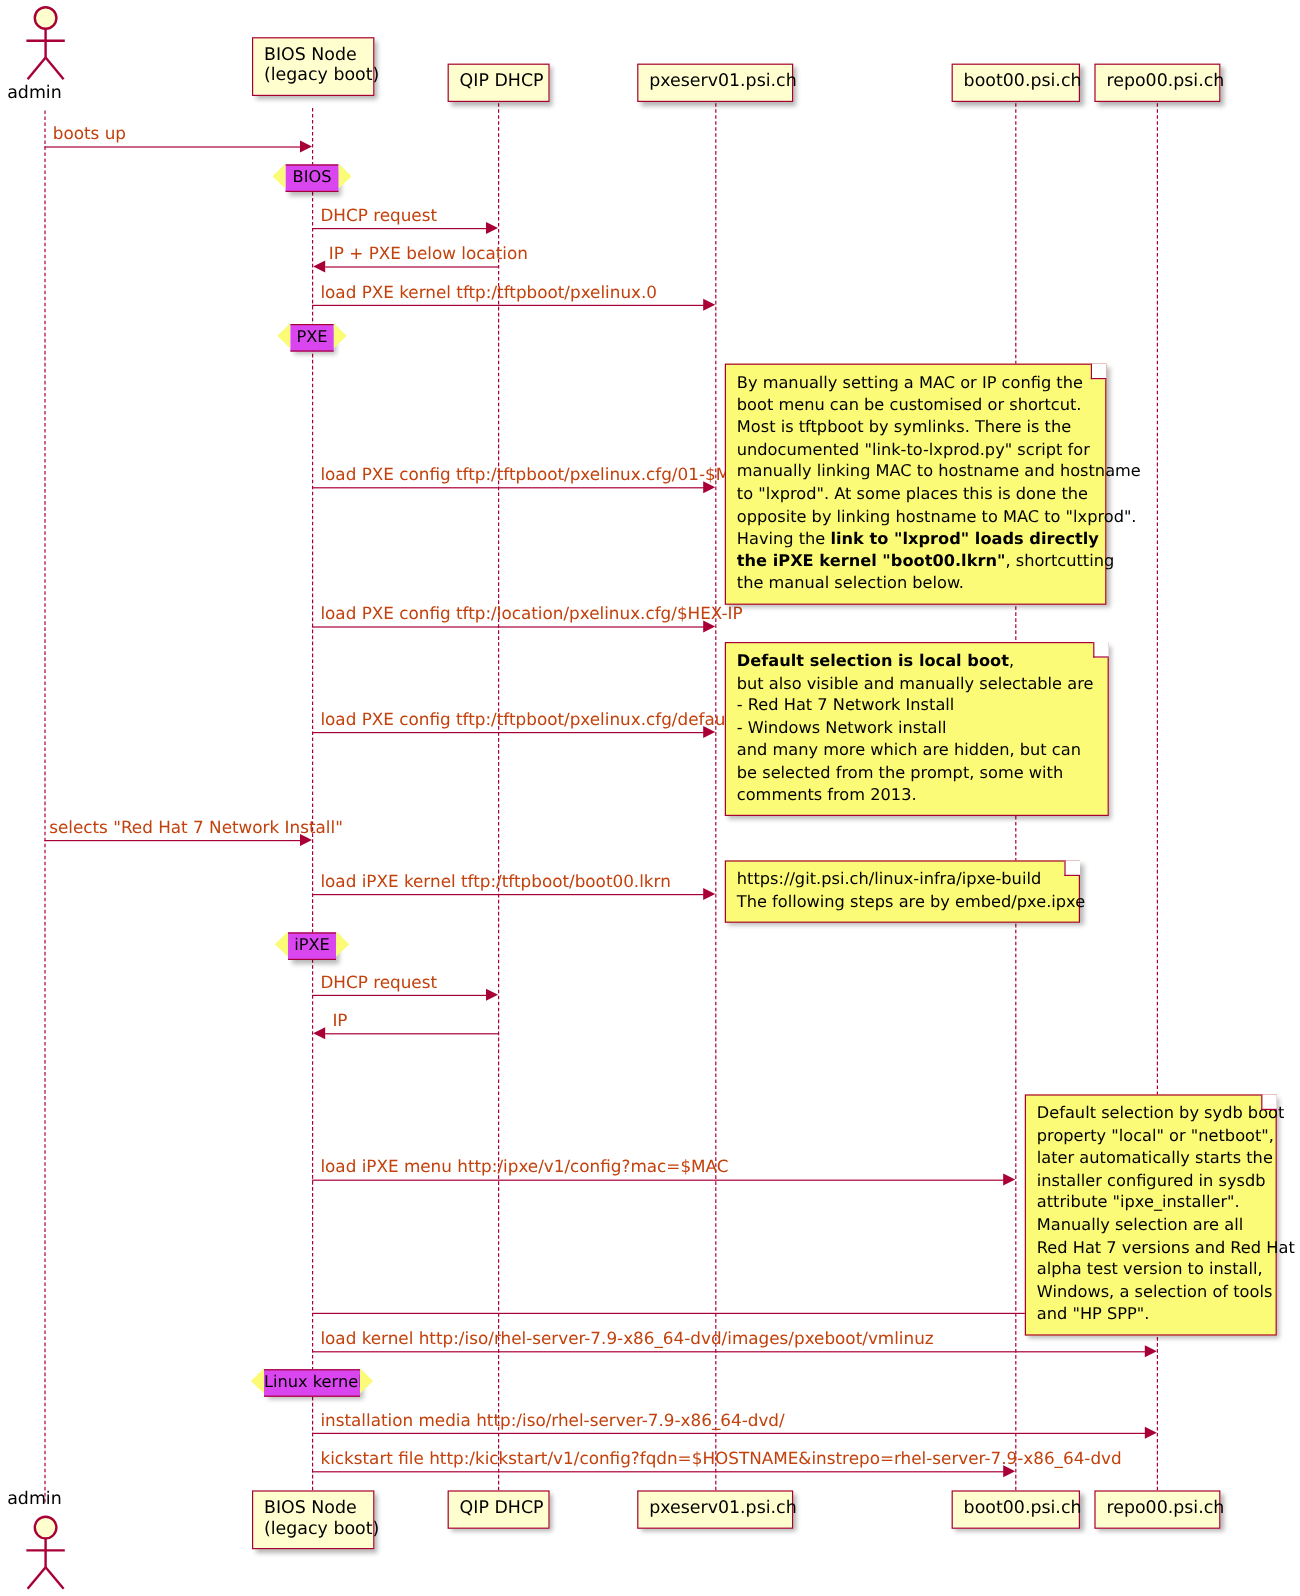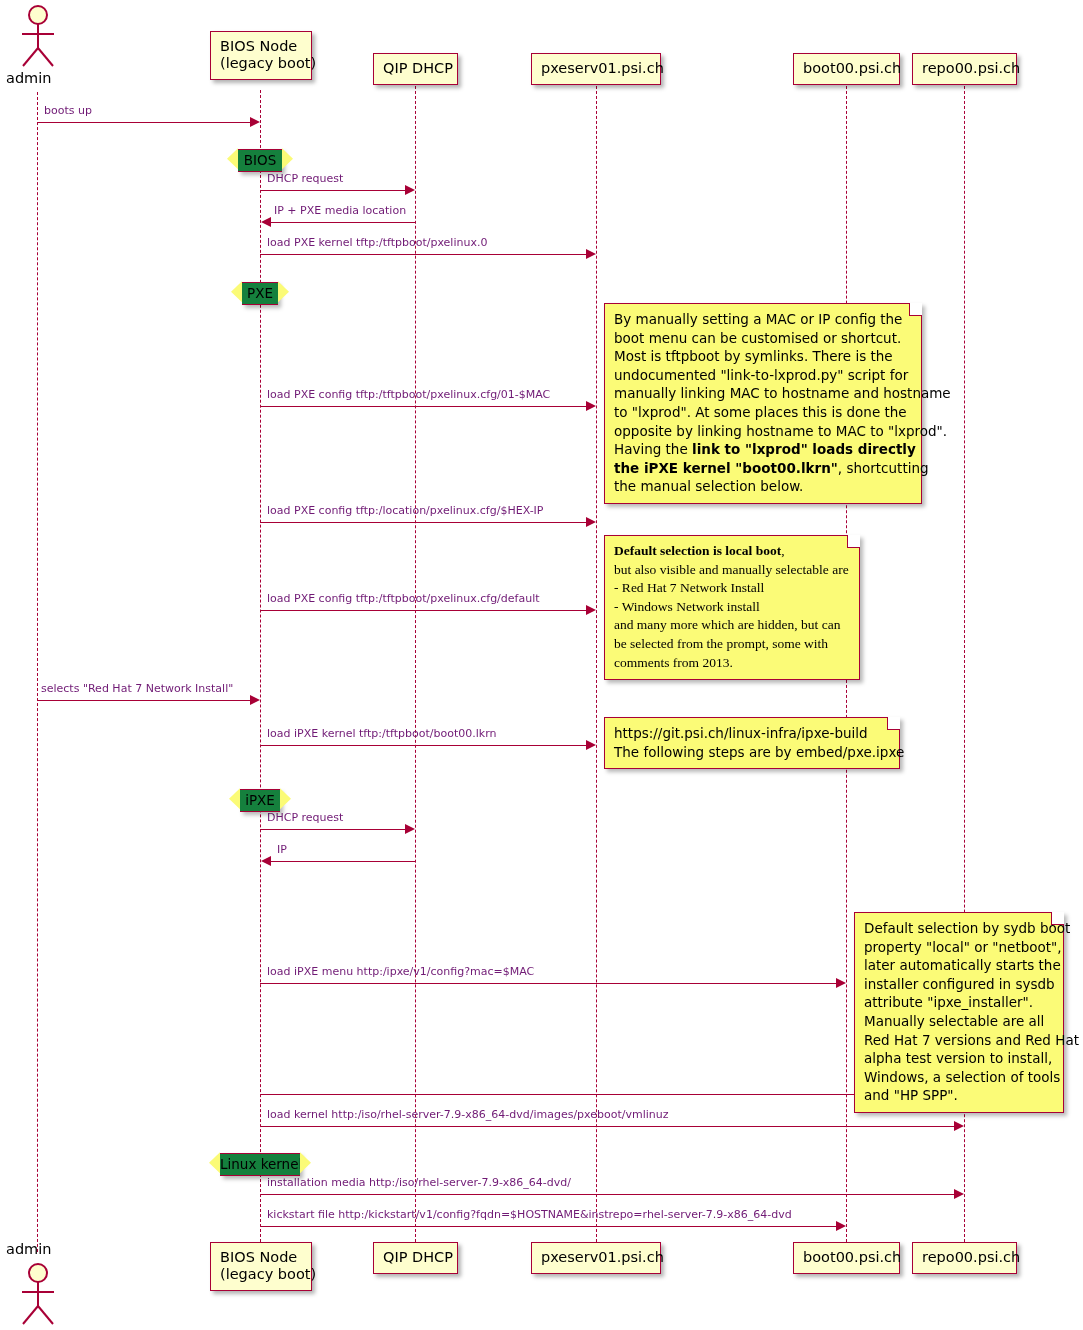--- a/index.html
+++ b/index.html
@@ -65,41 +65,40 @@
     border-bottom:5px solid transparent;
     border-left:10px solid #A80036;
   }
   .arrow-left{
     border-top:5px solid transparent;
     border-bottom:5px solid transparent;
     border-right:10px solid #A80036;
   }
   .msg-label{
     position:absolute;
-    font-size:11px;
-    color:#701a75;
+    font-size:14px;
+    color:#c2410c;
     white-space:nowrap;
     background:transparent;
     z-index:4;
   }
   
   .divider{
     position:absolute;
-    background:#15803d;
+    background:#d946ef;
     border-top:1.7px solid #A80036;
     border-bottom:1.7px solid #A80036;
     color:#000;
     font-size:13.5px;
     line-height:20px;
     height:21px;
     text-align:center;
     white-space:nowrap;
     z-index:6;
     box-shadow:3px 3px 4px rgba(0,0,0,0.28);
-    margin-top:12px;
   }
   .divider::before,.divider::after{
     content:"";
     position:absolute;
     top:-1.7px;
     width:11px;
     height:21px;
     background:#FBFB77;
   }
   .divider::before{
@@ -205,21 +204,21 @@
   </div>
 
   <div class="msg-label" style="left:44px; top:104px;">boots up</div>
   <div class="msg" style="left:37px; top:122px; width:215px;"></div>
   <div class="arrowhead arrow-right" style="left:250px; top:117px;"></div>
 
   <div class="msg-label" style="left:267px; top:172px;">DHCP request</div>
   <div class="msg" style="left:260px; top:190px; width:148px;"></div>
   <div class="arrowhead arrow-right" style="left:405px; top:185px;"></div>
 
-  <div class="msg-label" style="left:274px; top:204px;">IP + PXE media location</div>
+  <div class="msg-label" style="left:274px; top:204px;">IP + PXE below location</div>
   <div class="msg" style="left:271px; top:222px; width:144px;"></div>
   <div class="arrowhead arrow-left" style="left:261px; top:217px;"></div>
 
   <div class="msg-label" style="left:267px; top:236px;">load PXE kernel tftp:/tftpboot/pxelinux.0</div>
   <div class="msg" style="left:260px; top:254px; width:329px;"></div>
   <div class="arrowhead arrow-right" style="left:586px; top:249px;"></div>
 
   <div class="msg-label" style="left:267px; top:388px;">load PXE config tftp:/tftpboot/pxelinux.cfg/01-$MAC</div>
   <div class="msg" style="left:260px; top:406px; width:329px;"></div>
   <div class="arrowhead arrow-right" style="left:586px; top:401px;"></div>
@@ -287,21 +286,21 @@
     <div>Most is tftpboot by symlinks. There is the</div>
     <div>undocumented "link-to-lxprod.py" script for</div>
     <div>manually linking MAC to hostname and hostname</div>
     <div>to "lxprod". At some places this is done the</div>
     <div>opposite by linking hostname to MAC to "lxprod".</div>
     <div><span>Having the </span><b>link to "lxprod" loads directly</b></div>
     <div><b>the iPXE kernel "boot00.lkrn"</b><span>, shortcutting</span></div>
     <div>the manual selection below.</div>
   </div>
 
-  <div class="note" style="left:604px; top:535px; width:256px;font-family:Liberation Serif, serif;">
+  <div class="note" style="left:604px; top:535px; width:320px;">
     <div class="fold"></div>
     <div><b>Default selection is local boot</b><span>,</span></div>
     <div>but also visible and manually selectable are</div>
     <div>- Red Hat 7 Network Install</div>
     <div>- Windows Network install</div>
     <div>and many more which are hidden, but can</div>
     <div>be selected from the prompt, some with</div>
     <div>comments from 2013.</div>
   </div>
 
@@ -311,20 +310,20 @@
     <div>The following steps are by embed/pxe.ipxe</div>
   </div>
 
   <div class="note" style="left:854px; top:912px; width:210px;">
     <div class="fold"></div>
     <div>Default selection by sydb boot</div>
     <div>property "local" or "netboot",</div>
     <div>later automatically starts the</div>
     <div>installer configured in sysdb</div>
     <div>attribute "ipxe_installer".</div>
-    <div>Manually selectable are all</div>
+    <div>Manually selection are all</div>
     <div>Red Hat 7 versions and Red Hat 8</div>
     <div>alpha test version to install,</div>
     <div>Windows, a selection of tools</div>
     <div>and "HP SPP".</div>
   </div>
 
 </div>
 
 </body></html>

